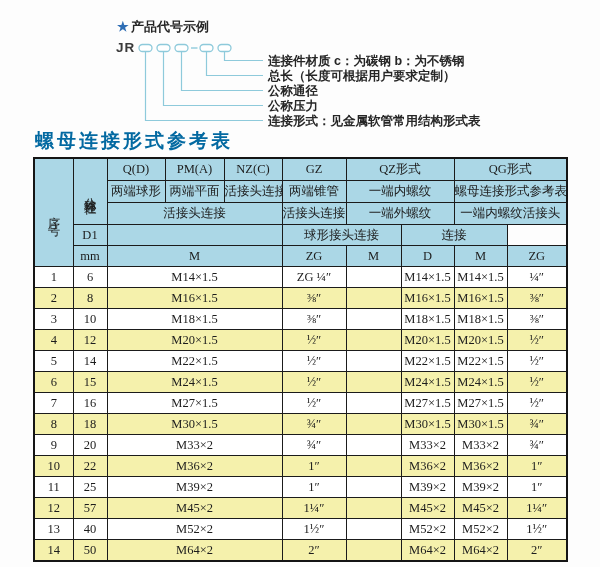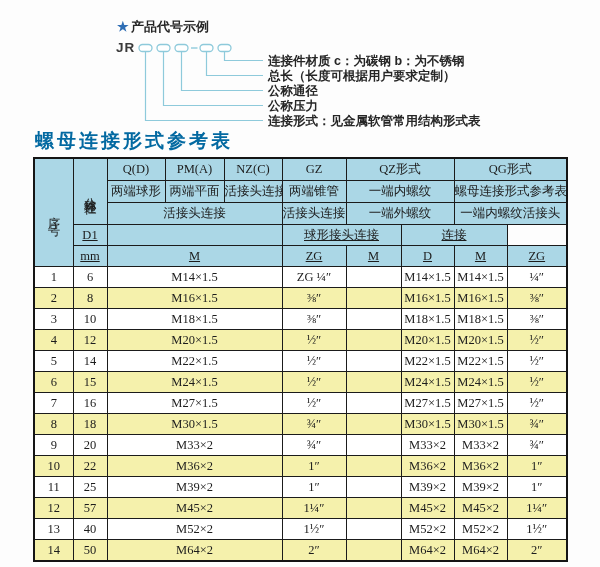--- a/index.html
+++ b/index.html
@@ -22,21 +22,21 @@
     font-family:"Liberation Serif",serif;
   }
   table.ref th,table.ref td{
     border:1px solid #1b1b1b;
     text-align:center;vertical-align:middle;
     padding:0;font-size:12.5px;font-weight:normal;color:#1c1c1c;
     white-space:nowrap;overflow:hidden;
   }
   thead th{background:var(--header-blue);font-size:12.5px;}
   thead tr.r1 th,thead tr.r2 th,thead tr.r3 th{height:21px;margin-left:20px;}
-  thead tr.r4 th,thead tr.r5 th{height:20px;text-decoration:underline;}
+  thead tr.r4 th,thead tr.r5 th{height:20px;}
   tbody td{height:20px;background:var(--row-white);}
   tbody tr:nth-child(even) td{background:var(--stripe-yellow);}
   .v-text{
     writing-mode:vertical-rl;text-orientation:upright;
     display:inline-block;letter-spacing:9px;line-height:1;
     padding-top:8px;
   }
   .v-text.tight{letter-spacing:2px;padding-top:2px;}
   .col-seq{width:39px}.col-dn{width:34px}
   .col-q{width:58px}.col-pm{width:59px}.col-nz{width:58px}

